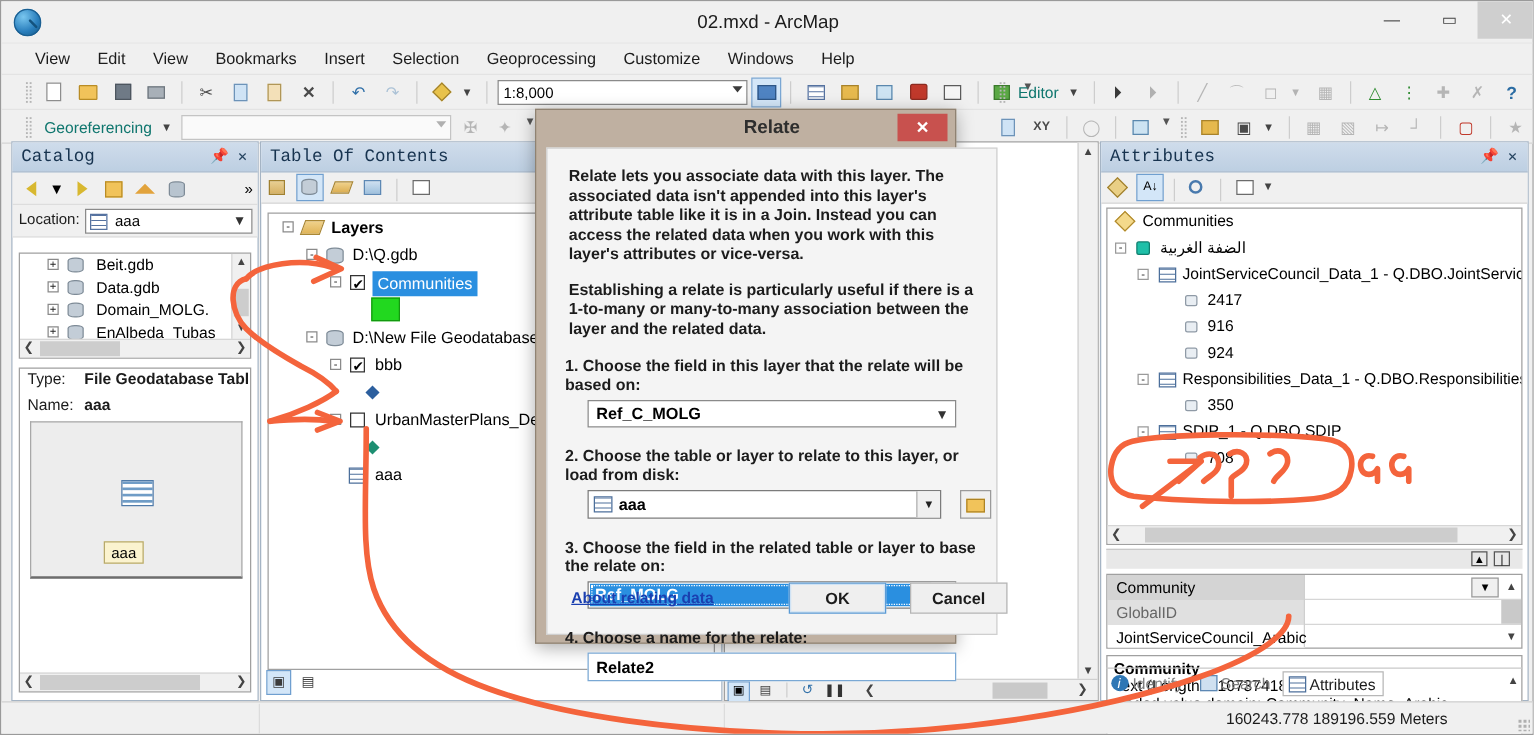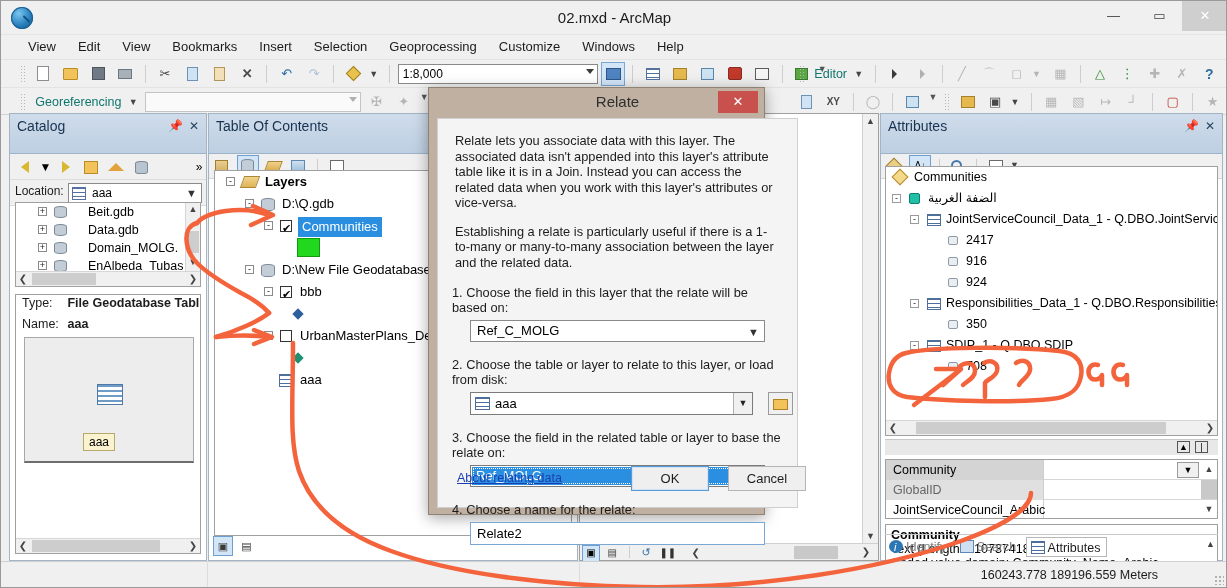--- a/index.html
+++ b/index.html
@@ -137,22 +137,22 @@
   .g-mag:after{content:"";position:absolute;right:-4px;bottom:-3px;width:5px;height:2px;background:#4879ad;transform:rotate(45deg);}
   .g-qmark { display:inline-block;width:22px;line-height:22px;color:#2b6ca3;font-weight:bold;font-size:14px;}
   .g-faint { opacity:.35; }
 
   
   .panel {
     position: absolute; background: #fff;
     border: 1px solid #a5b4c4;
   }
   .panel-head {
-    height: 40px; background: linear-gradient(#cfdceb, #bdcfe2);
-    border-bottom: 1px solid #9fb3c8; position: relative;
+    height: 24px; background: linear-gradient(#cfdceb, #bdcfe2);
+    border-bottom: 1px solid #9fb3c8; position: relative; font-family: Liberation Mono, monospace;
   }
   .panel-title {
     position: absolute; left: 7px; top: 0; height: 24px; line-height: 24px;
     font-size: 14px; color: #17334f;
   }
   .panel-btn {
     position: absolute; top: 0; height: 24px; line-height: 24px;
     width: 16px; text-align: center; font-size: 12px; color: #25435f; cursor: default;
   }
   .panel-toolbar {
@@ -181,21 +181,21 @@
   #cat-loc .combo .txt { position:absolute; left:23px; top:2px; font-size:12px; }
   #cat-loc .combo .cv { position:absolute; right:4px; top:3px; font-size:11px; color:#333; }
   #cat-tree {
     position:absolute; left:5px; top:88px; width:186px; height:85px;
     background:#fff; border:1px solid #a0a0a0; overflow:hidden;
   }
   .cat-row { height:18px; line-height:18px; font-size:12.5px; white-space:nowrap; padding-left:20px; position:relative;}
   .cat-row .exp { position:absolute; left:22px; top:4px; width:9px; height:9px;
     border:1px solid #8a8a8a; background:#fff; font-size:9px; line-height:7px; text-align:center; color:#222;}
   .cat-row .dbic { position:absolute; left:38px; top:3px; width:13px;height:12px;background:#c3cdd7;border:1px solid #7e8b97;border-radius:45%/22%;}
-  .cat-row .nm { position:absolute; left:72px; top:0;text-align:right; }
+  .cat-row .nm { position:absolute; left:61px; top:0;text-align:right; }
   .vscroll {
     position:absolute; right:0; top:0; width:15px; bottom:0; background:#f0f0f0; border-left:1px solid #d6d6d6;
   }
   .vscroll .up, .vscroll .dn { height:14px; line-height:12px; text-align:center; font-size:9px; color:#444; }
   .vscroll .thumb { position:absolute; left:1px; right:1px; background:#cdcdcd; }
   .hscroll {
     position:absolute; left:0; right:0; bottom:0; height:15px; background:#f0f0f0; border-top:1px solid #d6d6d6;
   }
   .hscroll .lf, .hscroll .rt { position:absolute; top:0; width:14px; height:14px; line-height:13px; text-align:center; font-size:10px; color:#444;}
   .hscroll .lf { left:0;} .hscroll .rt { right:0;}
@@ -318,20 +318,21 @@
     position:absolute; right:70px; top:0; height:26px; line-height:26px;
     font-size:12.5px; color:#1c1c1c;
   }
   #statusbar .seg { position:absolute; top:1px; height:24px; border-left:1px solid #dcdcdc; }
 
   
   #relate {
     position:absolute; left:427px; top:86px; width:337px; height:428px;
     background:#bfb0a1; border:1px solid #8f8272;
     box-shadow: 0 3px 14px rgba(0,0,0,.35);
+    font-weight: bold;
   }
   #relate-title {
     position:absolute; left:0; top:0; width:377px; height:28px; line-height:28px;
     text-align:center; font-size:15px; color:#2e2e2e;
   }
   #relate-close {
     position:absolute; right:6px; top:3px; width:40px; height:22px;
     background:#c8514e; color:#fff; text-align:center; line-height:22px; font-size:13px; cursor:default;
   }
   #relate-body {

